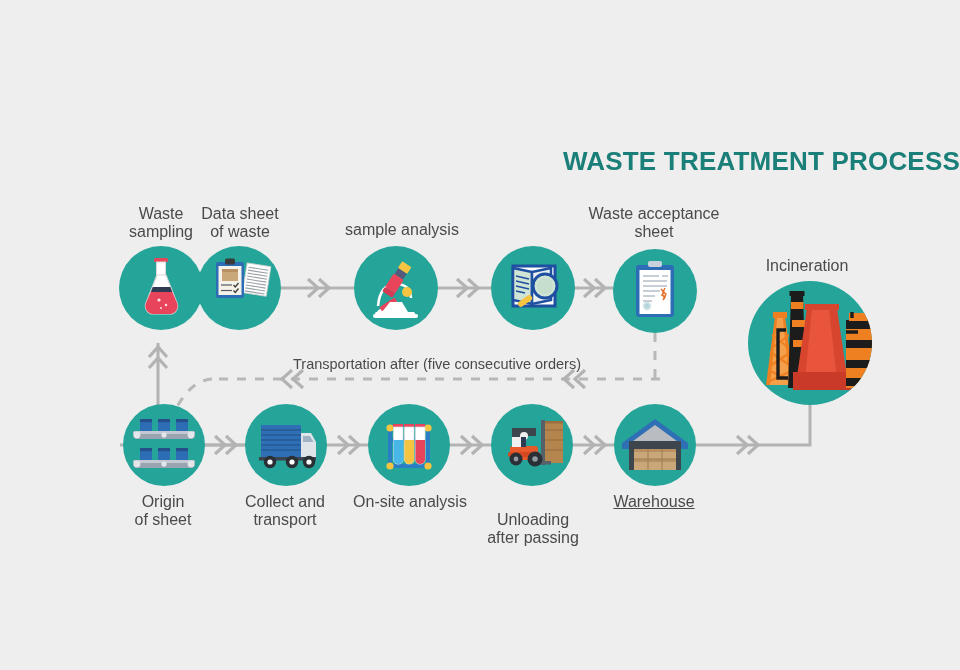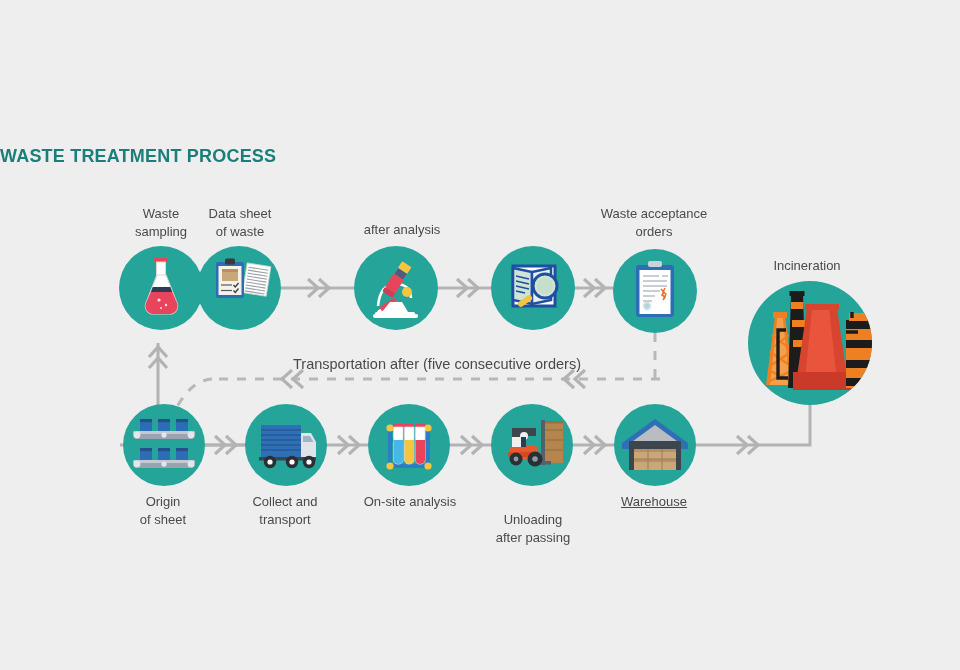--- a/index.html
+++ b/index.html
@@ -24,32 +24,32 @@
     position: absolute;
     left: 0; top: 0;
     width: 960px;
     height: 670px;
   }
   .diagram-title {
     position: absolute;
     left: 0;
     top: 146px;
     width: 960px;
-    text-align: left;
+    text-align: right;
     color: #1a7f78;
-    font-size: 18px;
+    font-size: 26px;
     font-weight: bold;
     letter-spacing: 0.2px;
     font-family: "Liberation Sans", sans-serif;
   }
   .node-label {
     position: absolute;
     text-align: center;
     color: #4a4a4a;
-    font-size: 13px;
+    font-size: 16px;
     line-height: 18px;
     font-family: "Liberation Sans", sans-serif;
     white-space: pre-line;
   }
   .permit-label {
     position: absolute;
     text-align: center;
     color: #4a4a4a;
     font-size: 14.5px;
     line-height: 18px;
@@ -433,23 +433,23 @@
     </g>
 
   </svg>
 
   <div class="diagram-title">WASTE TREATMENT PROCESS</div>
 
   <div class="node-label" style="left:101px; top:205px; width:120px;">Waste
 sampling</div>
   <div class="node-label" style="left:180px; top:205px; width:120px;">Data sheet
 of waste</div>
-  <div class="node-label" style="left:332px; top:221px; width:140px;">after analysis</div>
+  <div class="node-label" style="left:332px; top:221px; width:140px;">sample analysis</div>
   <div class="node-label" style="left:584px; top:205px; width:140px;">Waste acceptance
-orders</div>
+sheet</div>
 
   <div class="node-label" style="left:737px; top:257px; width:140px;">Incineration</div>
 
   <div class="node-label" style="left:103px; top:493px; width:120px;">Origin
 of sheet</div>
   <div class="node-label" style="left:225px; top:493px; width:120px;">Collect and
 transport</div>
   <div class="node-label" style="left:340px; top:493px; width:140px;">On-site analysis</div>
   <div class="node-label" style="left:463px; top:511px; width:140px;">Unloading
 after passing</div>

